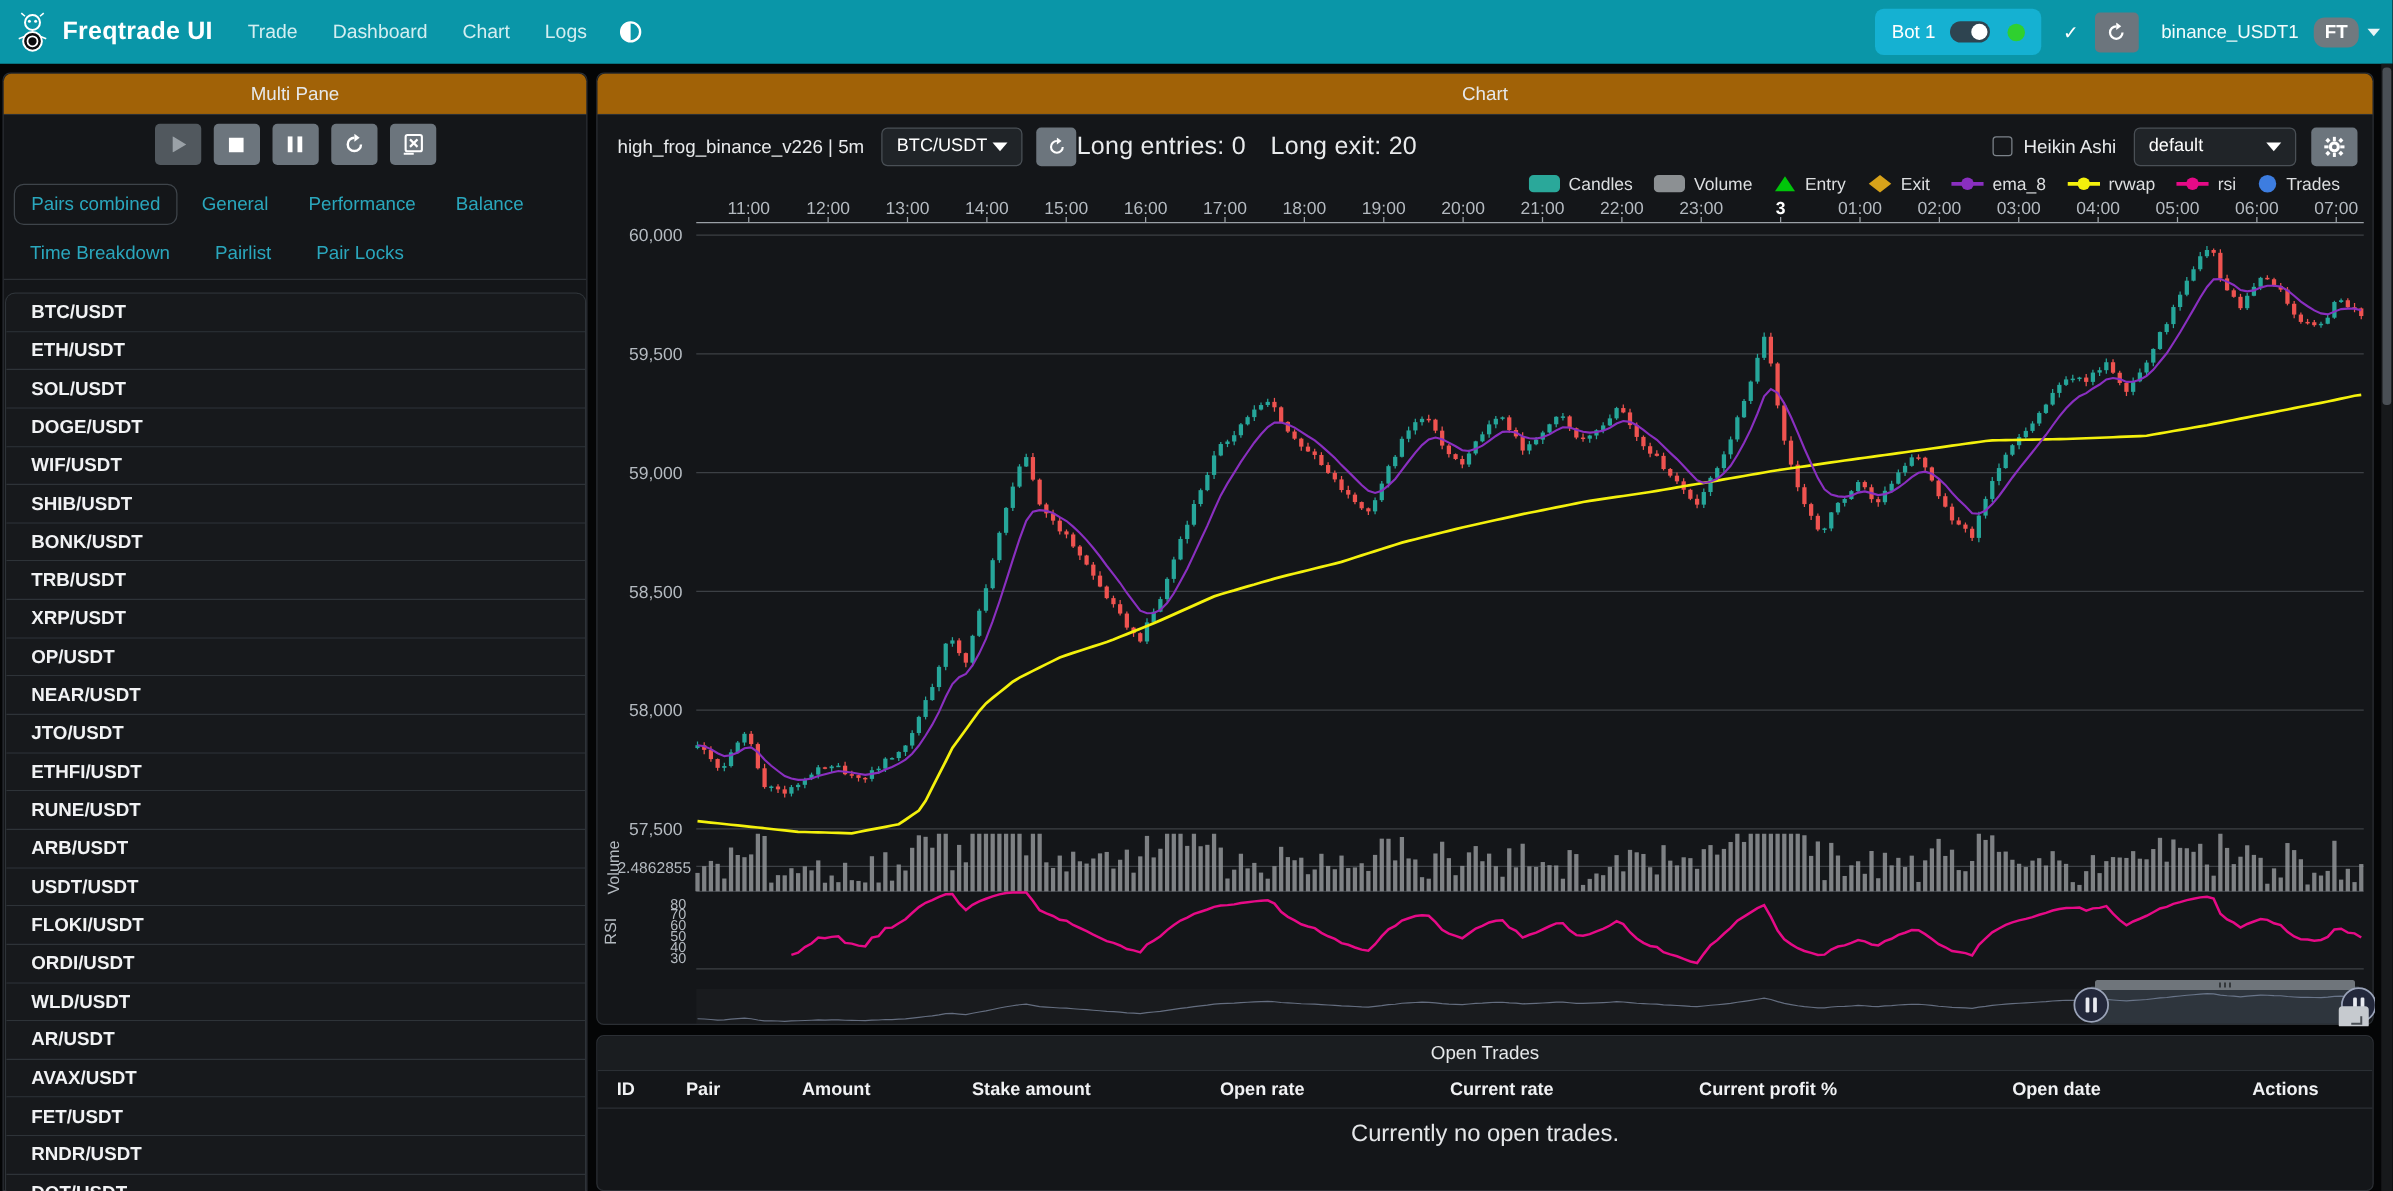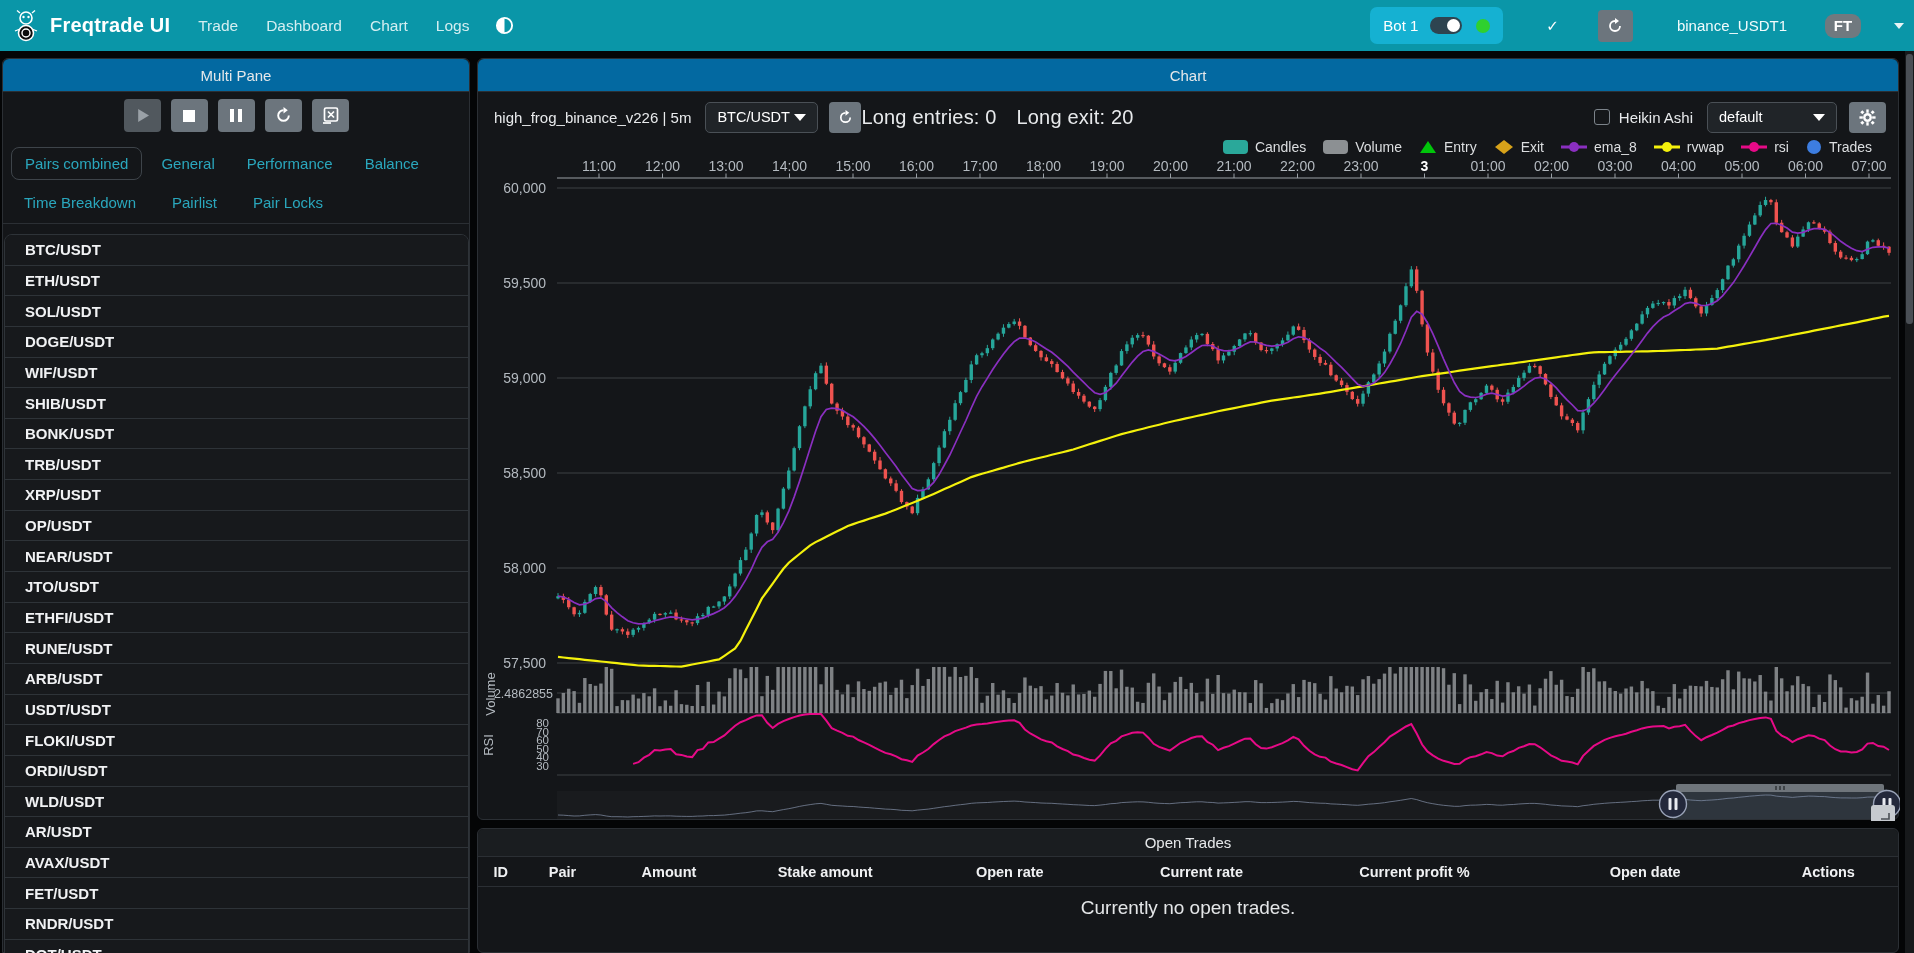--- a/index.html
+++ b/index.html
@@ -5,39 +5,39 @@
   * { margin:0; padding:0; box-sizing:border-box; }
   html,body { width:1914px; height:953px; overflow:hidden; background:#040506;
     font-family:"Liberation Sans","DejaVu Sans",sans-serif; }
   .abs { position:absolute; }
   
   #navbar { left:0; top:0; width:1914px; height:51px; background:#0a96a8;
     display:flex; align-items:center; color:#fff; }
   #brand { font-size:20px; font-weight:600; color:#fff; margin-left:10px; letter-spacing:.2px; }
   .nav-item { font-size:15.5px; color:#d4eef1; margin-left:28px; cursor:pointer; }
   #theme-icon { margin-left:26px; }
-  #nav-right { margin-left:auto; display:flex; align-items:center; margin-right:10px;gap:26px; }
+  #nav-right { margin-left:auto; display:flex; align-items:center; margin-right:10px; }
   #bot-pill { background:#15b1d2; border-radius:7px; height:37px; display:flex; align-items:center;
     padding:0 13px; }
   #bot-pill .bot-label { font-size:15px; color:#fff; margin-right:12px; }
   .toggle { width:32px; height:17px; background:#2e4450; border-radius:9px; position:relative; }
   .toggle .knob { position:absolute; right:2px; top:2px; width:13px; height:13px; border-radius:50%; background:#fff; }
   .online-dot { width:14px; height:14px; border-radius:50%; background:#2fd02f; margin-left:14px; }
   .check { color:#fff; font-size:15px; margin-left:17px; }
   .gray-btn { background:#6c757d; border:none; border-radius:4px; display:flex; align-items:center;
     justify-content:center; cursor:pointer; }
   #nav-refresh { width:35px; height:32px; margin-left:13px; }
   #account-name { font-size:15px; color:#f2fbfc; margin-left:18px; }
   #avatar { width:36px; height:24px; border-radius:9px; background:#70797f; color:#fff; font-size:15px;
     font-weight:700; display:flex; align-items:center; justify-content:center; margin-left:12px; }
   .caret { width:0; height:0; border-left:5px solid transparent; border-right:5px solid transparent;
     border-top:6px solid #e8f4f6; margin-left:7px; }
   
   .card { background:#141619; border:1px solid #2b2f34; border-radius:6px; }
-  .card-header { height:33px; border-bottom:1px solid #2b2f34; background:#0369a1;
+  .card-header { height:33px; border-bottom:1px solid #2b2f34; background:#a16207;
     display:flex; align-items:center; justify-content:center; font-size:15px; color:#e6e8ea;
     border-radius:6px 6px 0 0; }
   
   #left-card { left:2px; top:58px; width:468px; height:895px; border-radius:6px 6px 0 0; }
   #ctl-row { position:absolute; left:0; top:40px; width:100%; display:flex; justify-content:center; gap:10px; }
   .ctl-btn { width:37px; height:33px; }
   .ctl-btn.disabled { background:#51585e; }
   .tabs { position:absolute; left:8px; display:flex; align-items:center; }
   #tabs-row1 { top:88px; gap:6px; }
   #tabs-row2 { top:128px; gap:10px; }

